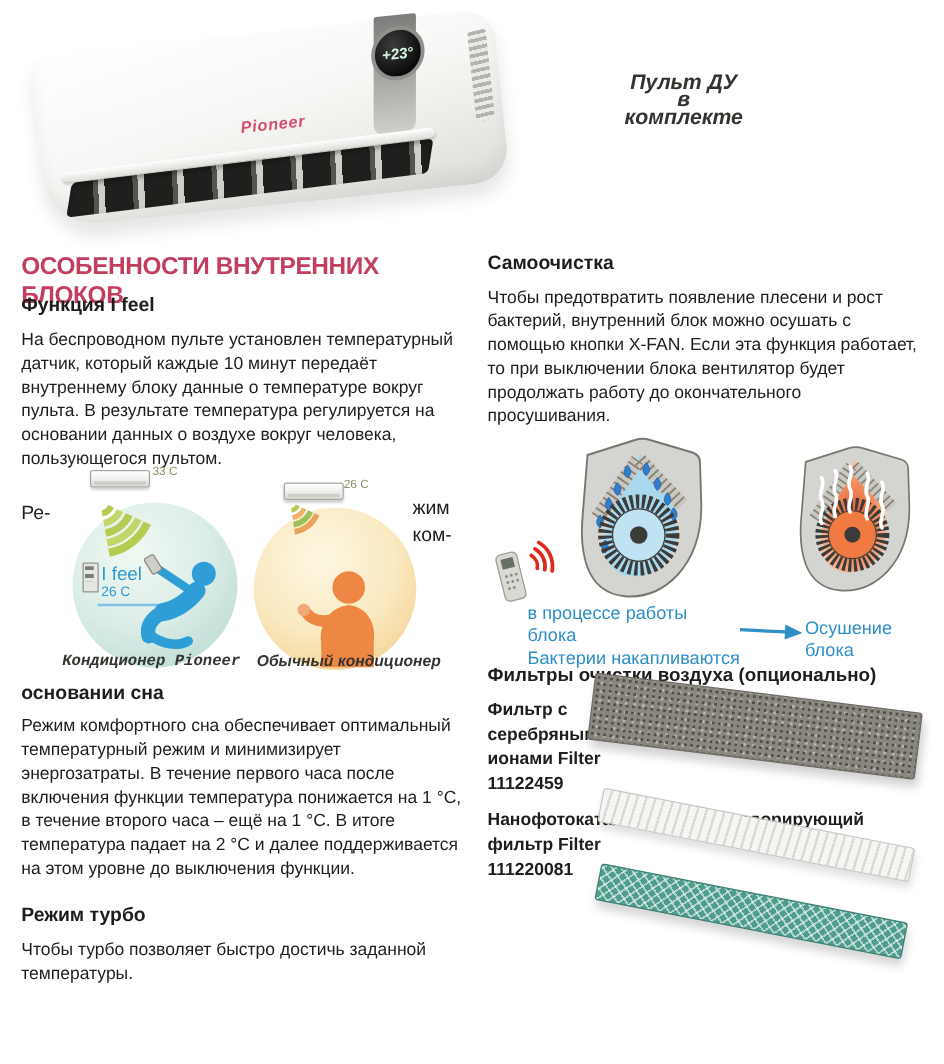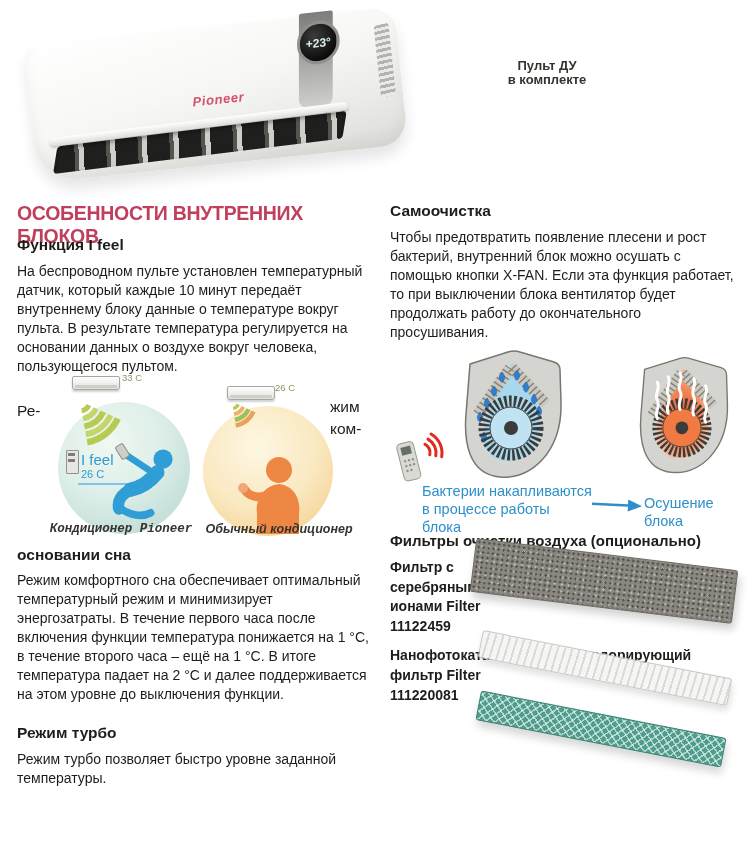--- a/index.html
+++ b/index.html
@@ -48,21 +48,21 @@
   .remote-screen{width:24px;height:28px;margin:0 auto;background:linear-gradient(#d6ddd4,#a9b3a7);
     border:2px solid #8f968d;border-radius:2px;font-size:9px;font-weight:bold;color:#2e372e;
     display:flex;justify-content:center;align-items:flex-start;padding-top:2px;box-sizing:border-box;}
   .remote-dpad{width:17px;height:17px;margin:4px auto 3px;border-radius:50%;
     background:radial-gradient(#f4f4f1,#c1c1bd);border:1px solid #a09f99;position:relative;}
   .remote-dpad::after{content:"";position:absolute;left:5px;top:5px;width:6px;height:6px;border-radius:50%;
     background:#eae5da;border:1px solid #b9b3a6;box-sizing:border-box;}
   .remote-btns{display:grid;grid-template-columns:repeat(3,8px);gap:2px 3px;justify-content:center;}
   .remote-btns span{width:8px;height:4px;background:#95958d;border-radius:1px;}
   .remote-brand{font-size:5px;color:#c0404a;text-align:center;margin-top:3px;font-weight:bold;font-style:italic;}
-  .remote-cap{margin-top:7px;text-align:center;font-size:13px;font-weight:bold;
+  .remote-cap{margin-top:7px;text-align:center;font-size:17px;font-weight:bold;font-style:italic;
     color:#33332f;line-height:14px;width:100px;margin-left:-8px;}
   
   .col-left{position:absolute;left:17px;top:202px;width:356px;height:645px;}
   .col-right{position:absolute;left:390px;top:202px;width:350px;height:645px;}
   .abs{position:absolute;}
   
   .ifeel-figure{position:absolute;left:0;top:174px;width:356px;height:166px;}
   .circle{position:absolute;border-radius:50%;}
   .circle-pioneer{left:41px;top:26px;width:132px;height:132px;
     background:radial-gradient(circle at 38% 30%,#f0f8f2 0%,#ddeee8 45%,#c6e0da 75%,#b9d8d2 100%);}
@@ -192,21 +192,21 @@
       <div class="abs mini-ac" style="left:210px;top:10px;"></div>
       <span class="temp-label" style="left:258px;top:6px;">26 C</span>
 
       <div class="cap-left fig-caption">Кондиционер Pioneer</div>
       <div class="cap-right fig-caption">Обычный кондиционер</div>
     </div>
 
     <div class="abs h2" style="left:0;top:344px;">основании сна</div>
     <div class="abs para" style="left:0;top:369px;width:356px;">Режим комфортного сна обеспечивает оптимальный температурный режим и минимизирует энергозатраты. В течение первого часа после включения функции температура понижается на 1 °C, в течение второго часа – ещё на 1 °C. В итоге температура падает на 2 °C и далее поддерживается на этом уровне до выключения функции.</div>
     <div class="abs h2" style="left:0;top:522px;">Режим турбо</div>
-    <div class="abs para" style="left:0;top:548px;width:356px;">Режим турбо позволяет быстро уровне заданной температуры.</div>
+    <div class="abs para" style="left:0;top:548px;width:356px;">Чтобы турбо позволяет быстро достичь заданной температуры.</div>
   </div>
 
   <div class="col-right">
     <div class="abs h2" style="left:0;top:0;">Самоочистка</div>
     <div class="abs para" style="left:0;top:26px;width:350px;">Чтобы предотвратить появление плесени и рост бактерий, внутренний блок можно осушать с помощью кнопки X-FAN. Если эта функция работает, то при выключении блока вентилятор будет продолжать работу до окончательного просушивания.</div>
 
     <div class="diagram-figure">
       <svg class="abs" style="left:2px;top:78px;" width="64" height="66" viewBox="0 0 64 66">
         <g transform="rotate(-14 18 42)">
           <rect x="8" y="24" width="17" height="38" rx="4" fill="#dadad5" stroke="#9a9a94"></rect>
@@ -281,22 +281,22 @@
           <path d="M30,30 c4,7 -4,13 0,20 c4,7 -4,13 0,20"></path>
           <path d="M42,24 c4,7 -4,13 0,20 c4,7 -4,13 0,20"></path>
           <path d="M55,20 c4,7 -4,13 0,20 c4,7 -4,13 0,20"></path>
           <path d="M70,26 c4,7 -4,13 0,20 c4,7 -4,13 0,20"></path>
           <path d="M83,34 c4,7 -4,13 0,20 c4,7 -4,13 0,20"></path>
         </g>
       </svg>
     </div>
 
     <div class="dg-captions-bact blue-cap">
+      <div>в процессе работы блока</div>
       <div>Бактерии накапливаются</div>
-      <div>в процессе работы блока</div>
     </div>
     <svg class="dg-arrow" viewBox="0 0 54 16">
       <path d="M2,8 H38" stroke="#2E8FC9" stroke-width="2.6" fill="none"></path>
       <polygon points="38,2 52,8 38,14" fill="#2E8FC9"></polygon>
     </svg>
     <div class="dg-captions-dry blue-cap">Осушение блока</div>
 
     <div class="abs h2" style="left:0;top:330px;font-size:15px;">Фильтры очистки воздуха (опционально)</div>
 
     <div class="abs filter-label" style="left:0;top:356px;width:112px;">Фильтр с серебряными ионами Filter 11122459</div>

